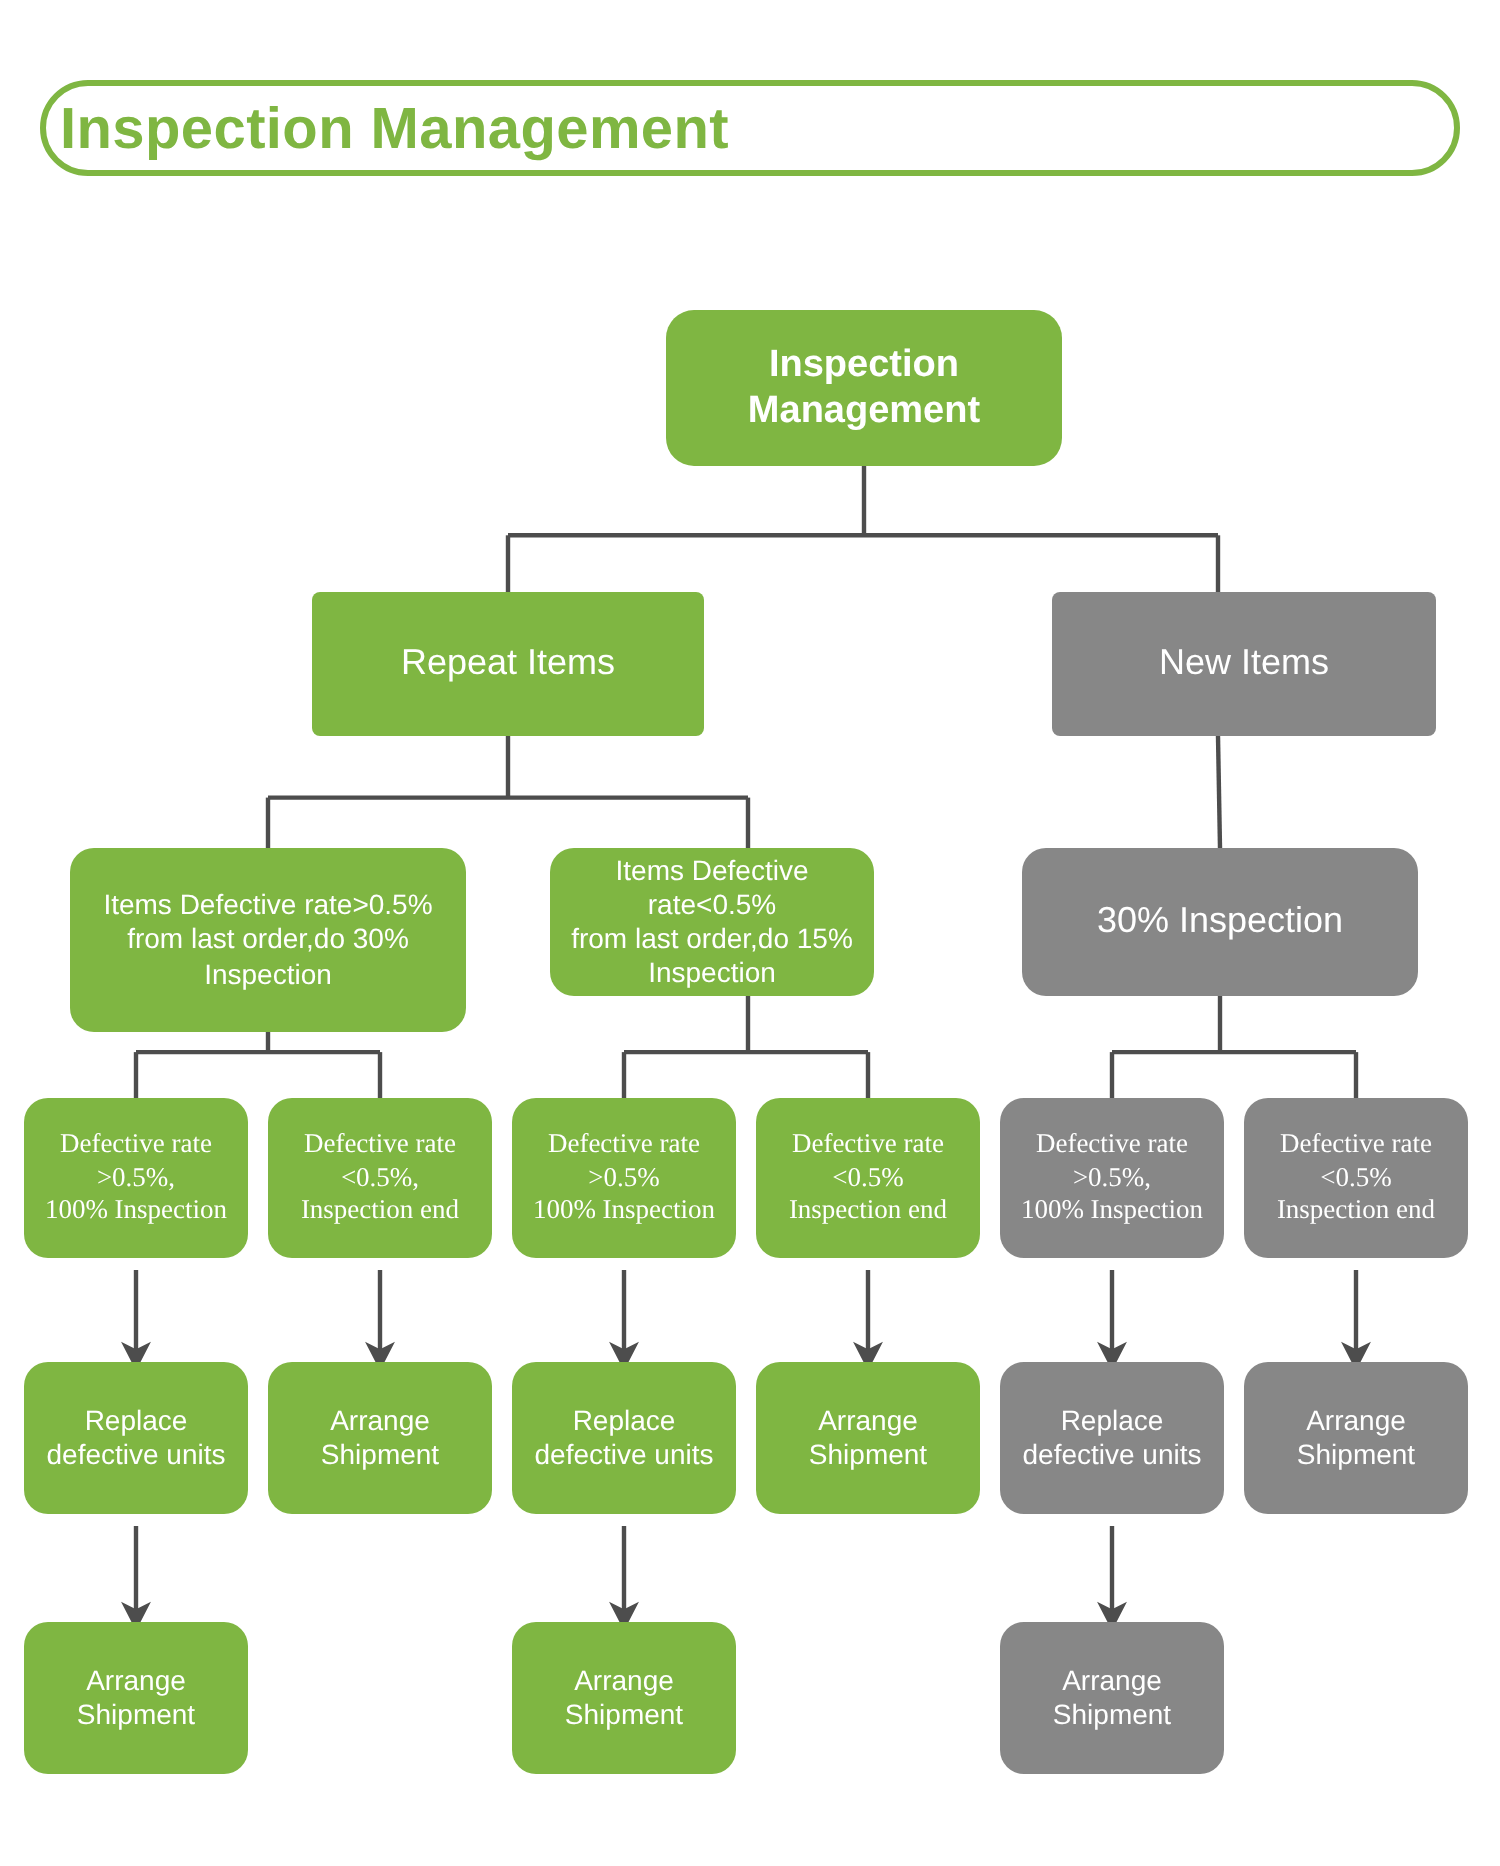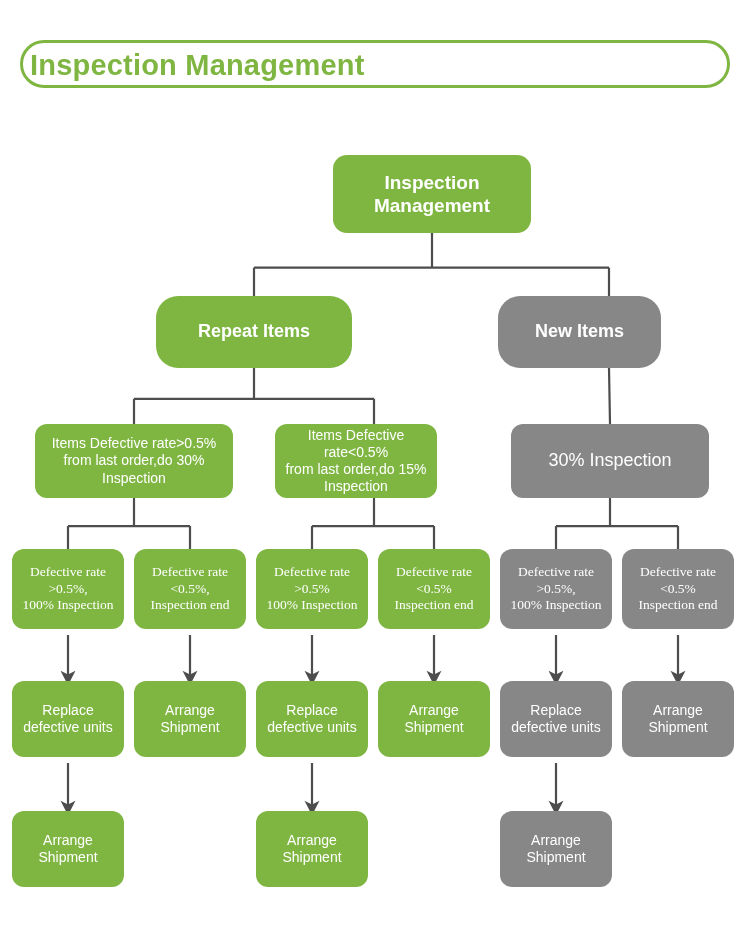--- a/index.html
+++ b/index.html
@@ -56,21 +56,21 @@
     text-align:center;
     color:#ffffff;
     padding:2px 4px;
     line-height:1.22;
     white-space:pre-line;
   }
   .node.green{ background:#7FB642; }
   .node.gray { background:#878787; }
 
   .node.lvl-root{ font-size:19px; font-weight:bold; border-radius:14px; }
-  .node.lvl-2   { font-size:18px; font-weight:bold; border-radius:22px; }
+  .node.lvl-2   { font-size:18px; font-weight:normal; border-radius:4px; }
   .node.lvl-3   { font-size:14px; font-weight:normal; }
   .node.lvl-3.short{ font-size:18px; }
   .node.lvl-4   { font-size:13.5px; font-weight:normal;font-family:Liberation Serif, serif; }
   .node.lvl-5   { font-size:14px; font-weight:normal; }
   .node.lvl-6   { font-size:14px; font-weight:normal; }
 </style>
 </head>
 <body>
 
 <div id="header-banner"></div>
@@ -113,22 +113,22 @@
         <path d="M678 635 L678 677" marker-end="url(#arrowhead)"></path>
         <path d="M68 763 L68 807" marker-end="url(#arrowhead)"></path>
         <path d="M312 763 L312 807" marker-end="url(#arrowhead)"></path>
         <path d="M556 763 L556 807" marker-end="url(#arrowhead)"></path>
       </g>
   </svg>
   <div id="node-layer">
       <div class="node green lvl-root" style="left: 333px; top: 155px; width: 198px; height: 78px;">Inspection
 Management</div>
       <div class="node green lvl-2" style="left: 156px; top: 296px; width: 196px; height: 72px;">Repeat Items</div>
-      <div class="node gray lvl-2" style="left: 498px; top: 296px; width: 163px; height: 72px;">New Items</div>
-      <div class="node green lvl-3" style="left: 35px; top: 424px; width: 198px; height: 74px;">Items Defective rate&gt;0.5%
+      <div class="node gray lvl-2" style="left: 526px; top: 296px; width: 192px; height: 72px;">New Items</div>
+      <div class="node green lvl-3" style="left: 35px; top: 424px; width: 198px; height: 92px;">Items Defective rate&gt;0.5%
 from last order,do 30%
 Inspection</div>
       <div class="node green lvl-3" style="left: 275px; top: 424px; width: 162px; height: 74px;">Items Defective rate&lt;0.5%
 from last order,do 15%
 Inspection</div>
       <div class="node gray lvl-3 short" style="left: 511px; top: 424px; width: 198px; height: 74px;">30% Inspection</div>
       <div class="node green lvl-4" style="left: 12px; top: 549px; width: 112px; height: 80px;">Defective rate
 &gt;0.5%,
 100% Inspection</div>
       <div class="node green lvl-4" style="left: 134px; top: 549px; width: 112px; height: 80px;">Defective rate

